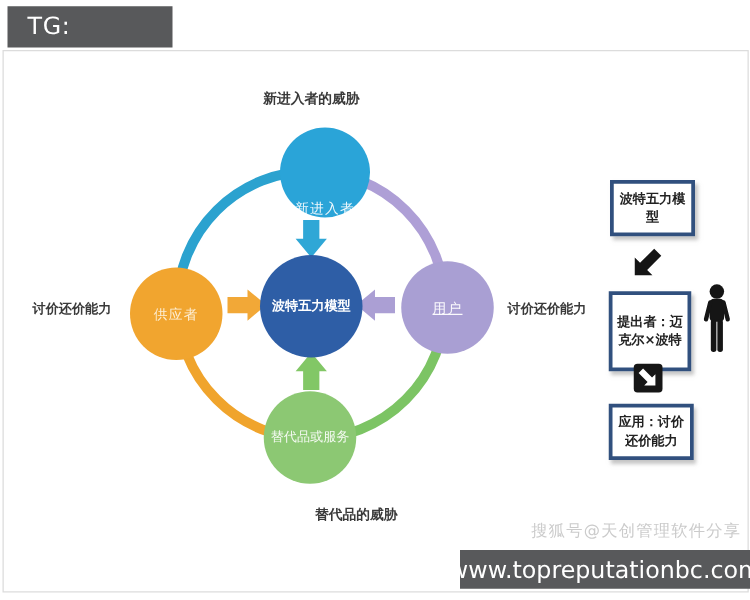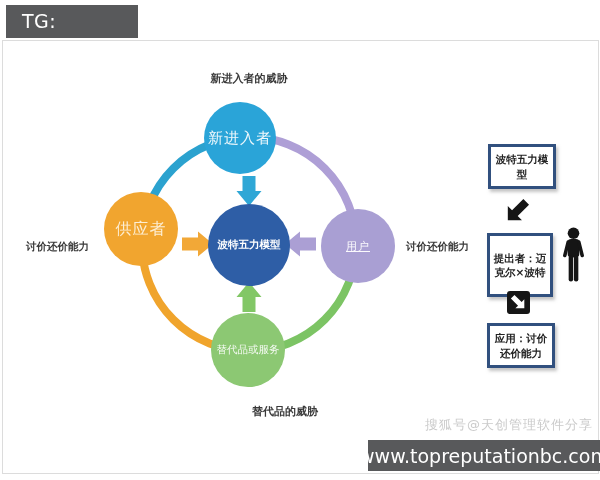--- a/index.html
+++ b/index.html
@@ -15,22 +15,22 @@
   .header-bar{
     position:absolute;left:6px;top:5px;width:132px;height:33px;
     color:#fff;font-size:19px;line-height:33px;padding-left:16px;
     box-sizing:border-box;letter-spacing:.5px;z-index:4;
   }
   .diagram-svg{position:absolute;left:0;top:0;z-index:1;}
   .node{
     position:absolute;border-radius:50%;display:flex;align-items:center;
     justify-content:center;text-align:center;z-index:2;color:#fff;
   }
-  .node-top{left:204px;top:102px;width:72px;height:72px;font-size:15px;color:rgba(255,255,255,.92);letter-spacing:1px;}
-  .node-left{left:104px;top:192px;width:74px;height:74px;font-size:16px;color:rgba(255,250,240,.85);letter-spacing:1px;}
+  .node-top{left:224px;top:102px;width:72px;height:72px;font-size:11px;color:rgba(255,255,255,.92);letter-spacing:1px;align-items:flex-end;}
+  .node-left{left:104px;top:214px;width:74px;height:74px;font-size:11px;color:rgba(255,250,240,.85);letter-spacing:1px;}
   .node-center{left:208px;top:204px;width:82px;height:82px;font-size:10.5px;font-weight:bold;color:#fff;}
   .node-right{left:321px;top:209px;width:74px;height:74px;font-size:11px;color:rgba(255,255,255,.95);letter-spacing:1px;}
   .node-bottom{left:211px;top:313px;width:74px;height:74px;font-size:10.5px;color:rgba(255,255,255,.9);}
   .force-label{
     position:absolute;font-weight:bold;color:#3a3a3a;text-align:center;z-index:2;
   }
   .label-top{left:179px;top:71px;width:140px;font-size:11px;}
   .label-bottom{left:178px;top:404px;width:140px;font-size:11px;text-align:right;}
   .label-left{left:15px;top:240px;width:85px;font-size:10.5px;}
   .label-right{left:395px;top:240px;width:85px;font-size:10.5px;}

